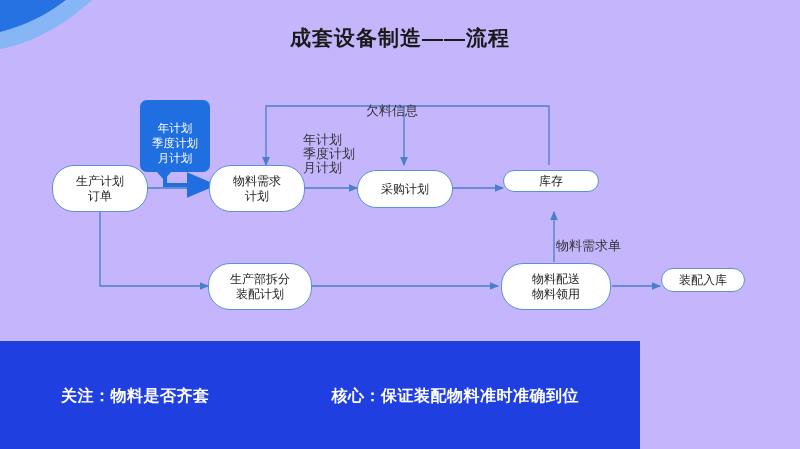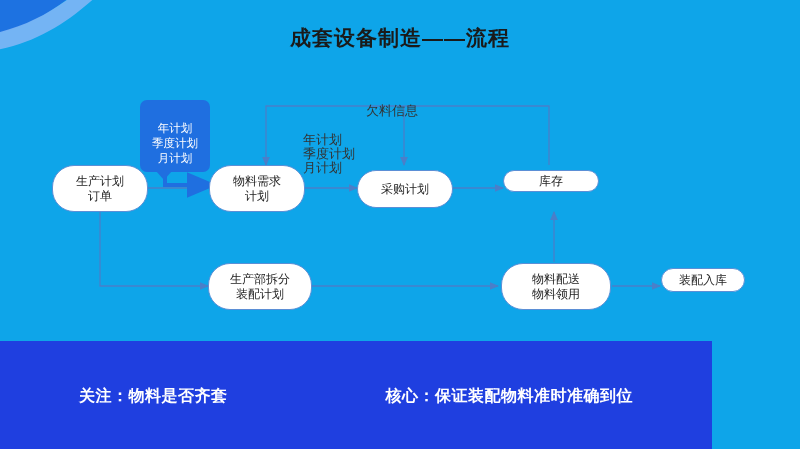--- a/index.html
+++ b/index.html
@@ -10,21 +10,21 @@
     width: 800px;
     height: 449px;
     background: #ffffff;
     font-family: "Liberation Sans", sans-serif;
     overflow: hidden;
     position: relative;
   }
   .slide {
     position: absolute;
     inset: 0;
-    background: #0ea5e9;
+    background: #c4b5fd;
     overflow: hidden;
   }
   
   .deco-swoosh {
     position: absolute;
     left: -20px;
     top: -60px;
     width: 230px;
     height: 120px;
     pointer-events: none;
@@ -97,21 +97,21 @@
     font-size: 13px;
     color: #333333;
     line-height: 14px;
     white-space: pre-line;
     text-align: left;
   }
   .footer {
     position: absolute;
     left: 0;
     bottom: 0;
-    width: 712px;
+    width: 640px;
     height: 108px;
     background: #1f3fe0;
     display: flex;
     align-items: center;
     justify-content: space-around;
     padding-top: 2px;
     box-sizing: border-box;
   }
   .footer-text {
     color: #ffffff;
@@ -176,20 +176,23 @@
     <div class="edge-label" style="left:366px; top:30px;">
       <span>欠料信息</span>
     </div>
 
     <div class="edge-label" style="left:303px; top:59px;">
       <span>年计划
 季度计划
 月计划</span>
     </div>
 
+    <div class="edge-label" style="left:556px; top:165px;">
+      <span>物料需求单</span>
+    </div>
 
     <div class="node" style="left:52px; top:105px; width:96px; height:47px;">
       <span>生产计划
 订单</span>
     </div>
 
     <div class="node" style="left:209px; top:105px; width:96px; height:47px;">
       <span>物料需求
 计划</span>
     </div>

